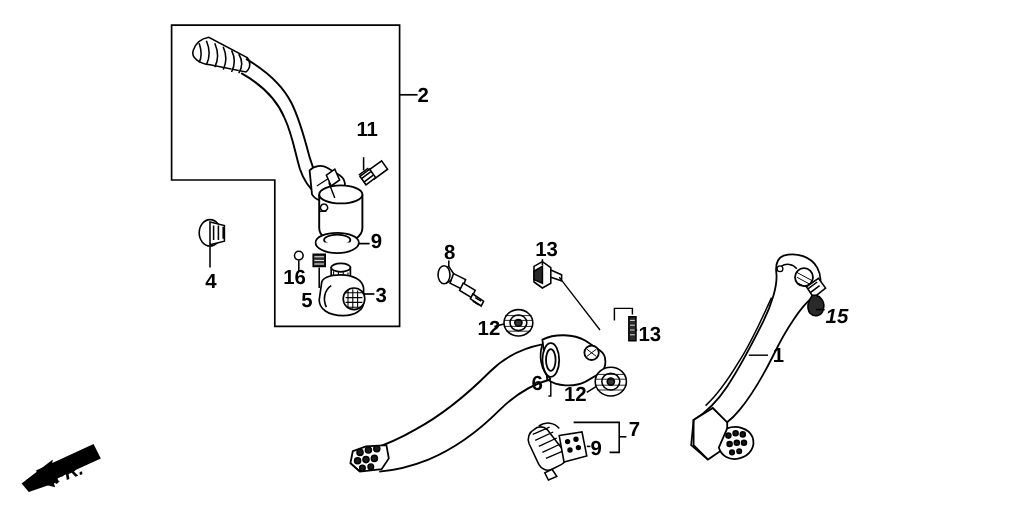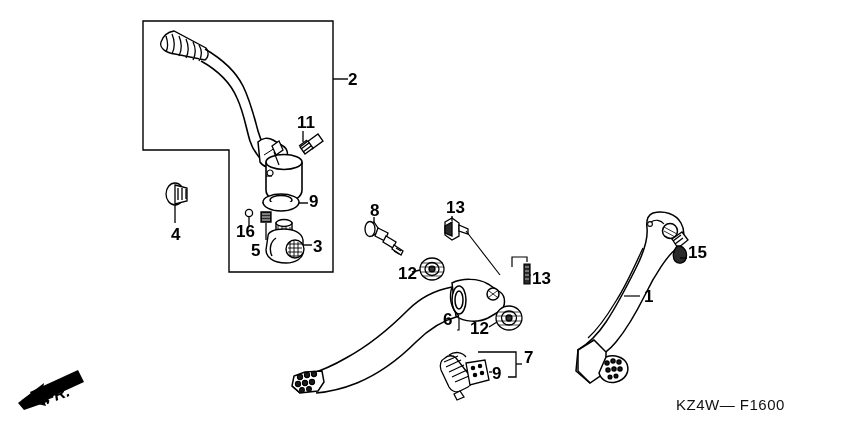--- a/index.html
+++ b/index.html
@@ -248,25 +248,24 @@
   <div class="lbl callout" style="left:644px;top:288px;">1</div>
   <div class="lbl callout" style="left:348px;top:71px;">2</div>
   <div class="lbl callout" style="left:313px;top:238px;">3</div>
   <div class="lbl callout" style="left:171px;top:226px;">4</div>
   <div class="lbl callout" style="left:251px;top:242px;">5</div>
   <div class="lbl callout" style="left:443px;top:311px;">6</div>
   <div class="lbl callout" style="left:524px;top:349px;">7</div>
   <div class="lbl callout" style="left:370px;top:202px;">8</div>
   <div class="lbl callout" style="left:492px;top:365px;">9</div>
   <div class="lbl callout" style="left:309px;top:193px;">9</div>
-  <div class="lbl callout" style="left:297px;top:114px;">11</div>
+  <div class="lbl callout" style="left:297px;top:99px;">11</div>
   <div class="lbl callout" style="left:398px;top:265px;">12</div>
   <div class="lbl callout" style="left:470px;top:320px;">12</div>
   <div class="lbl callout" style="left:532px;top:270px;">13</div>
   <div class="lbl callout" style="left:446px;top:199px;">13</div>
-  <div class="lbl callout" style="left:688px;top:244px;">15</div>
+  <div class="lbl callout" style="left:688px;top:255px;font-style:italic;">15</div>
   <div class="lbl callout" style="left:236px;top:223px;">16</div>
 
   <div class="fr" style="left:48px;top:390px;">FR.</div>
 
-  <div class="partcode" style="left:676px;top:396px;">KZ4W— F1600</div>
 
 </div>
 
 </body></html>

